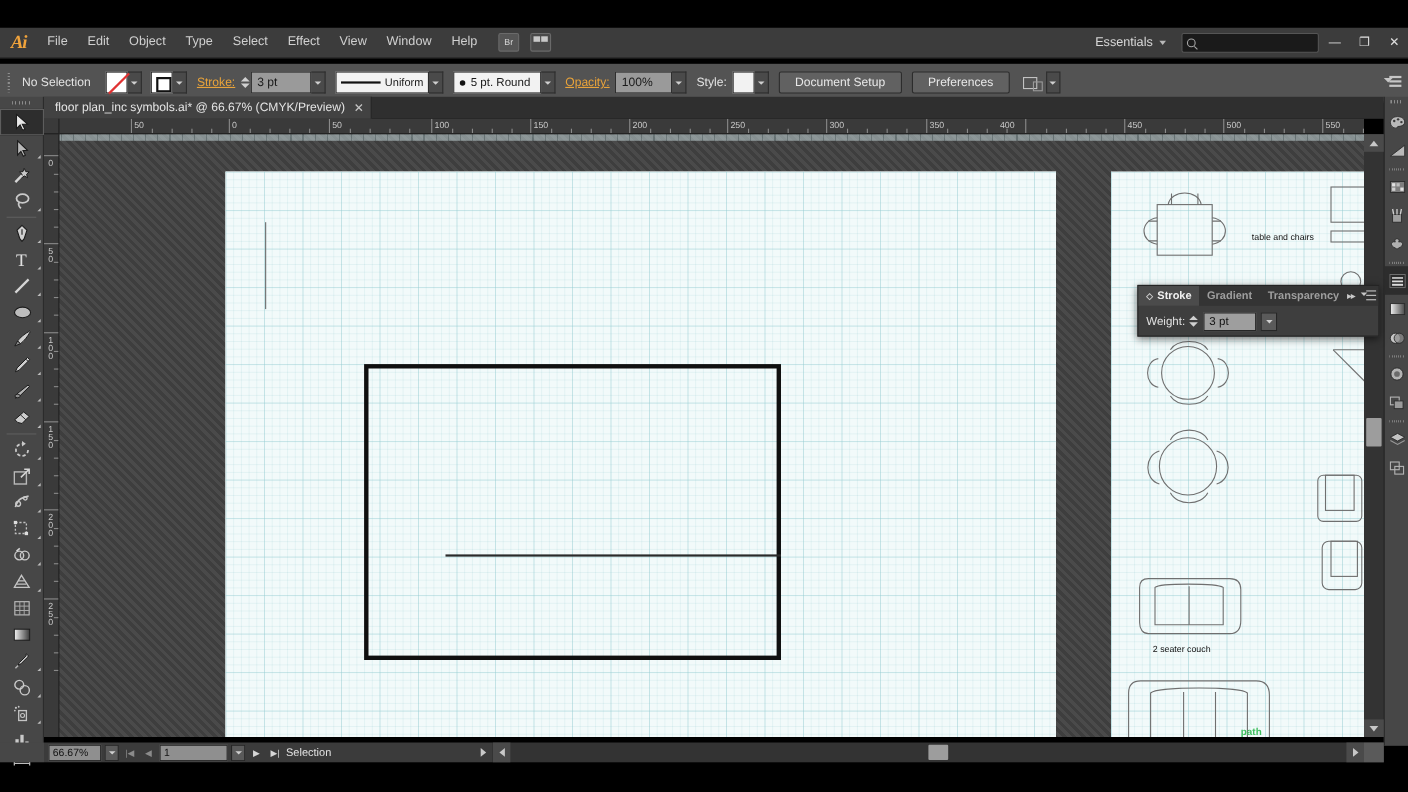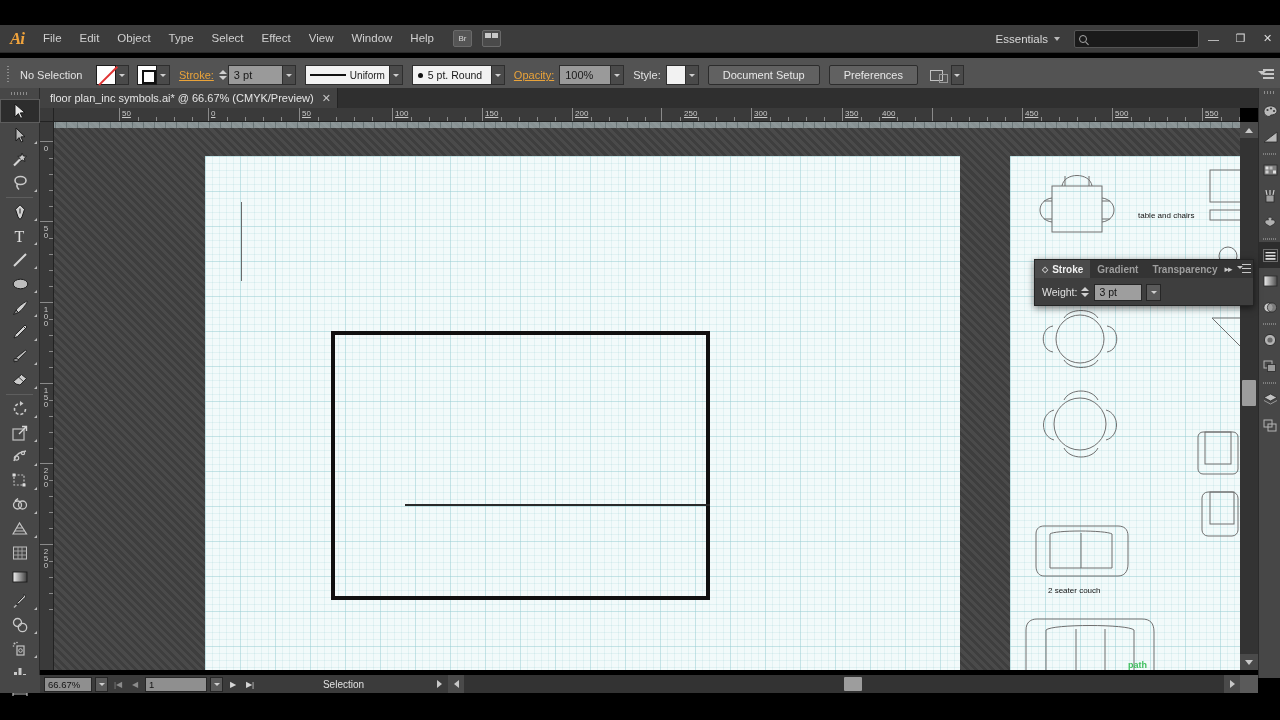--- a/index.html
+++ b/index.html
@@ -171,21 +171,21 @@
   .ruler-corner { position:absolute; left:40px; top:108px; width:14px; height:14px; background:#3a3a3a; border-right:1px solid #222; border-bottom:1px solid #222;}
   .ruler-h {
     position:absolute; left:54px; top:108px; width:1186px; height:14px;
     background:#3a3a3a; overflow:hidden; border-bottom:1px solid #222;
   }
   .ruler-v {
     position:absolute; left:40px; top:122px; width:14px; height:548px;
     background:#3a3a3a; overflow:hidden; border-right:1px solid #222;
   }
   .rtick { position:absolute; background:#8a8a8a; }
-  .rlabel { position:absolute; color:#c9c9c9; font-size:8px; font-family:"Liberation Sans",sans-serif;text-decoration:underline; }
+  .rlabel { position:absolute; color:#c9c9c9; font-size:8px; font-family:"Liberation Sans",sans-serif; }
   .rlabel-v { position:absolute; color:#c9c9c9; font-size:8px; width:10px; line-height:7px; text-align:center; }
   .ruler-strip {
     position:absolute; left:54px; top:122px; width:1186px; height:6px;
     background:repeating-linear-gradient(to right,#cfe3e6 0 1px, #8fa6a9 1px 2px, #cfe3e6 2px 11px);
     opacity:.85;
   }
 
   
   .canvas-wrap {
     position:absolute; left:54px; top:122px; width:1186px; height:548px;
@@ -284,21 +284,21 @@
   
   .statusbar {
     position:absolute; left:40px; top:675px; width:408px; height:18px;
     background:#3b3b3b; display:flex; align-items:center; gap:3px; padding-left:4px;
   }
   .st-zoom { width:48px; height:15px; background:#8f8f8f; border:1px solid #262626; color:#141414; font-size:9.5px; line-height:13px; padding-left:3px;}
   .st-dd { width:13px; height:15px; background:#5a5a5a; border:1px solid #262626; display:flex;align-items:center;justify-content:center;}
   .st-nav { width:14px; height:15px; display:flex;align-items:center;justify-content:center; color:#8b8b8b; font-size:8px;}
   .st-nav.on{color:#d6d6d6;}
   .st-page { width:62px; height:15px; background:#8f8f8f; border:1px solid #262626; color:#141414; font-size:9.5px; line-height:13px; padding-left:3px;}
-  .st-tool { flex:1; text-align:center; color:#e2e2e2; font-size:10px;}
+  .st-tool { flex:1; text-align:left; color:#e2e2e2; font-size:10px;}
   .st-arrow { width:18px; display:flex;align-items:center;justify-content:center;}
   .bottom-left-box {
     position:absolute; left:0; top:675px; width:40px; height:18px; background:#474747;
   }
 </style>
 </head>
 <body>
 
 <div id="app">
 
@@ -632,39 +632,39 @@
       <div class="rtick" style="left: 465px; top: 9px; width: 1px; height: 5px;"></div>
       <div class="rtick" style="left: 483px; top: 9px; width: 1px; height: 5px;"></div>
       <div class="rtick" style="left: 501px; top: 9px; width: 1px; height: 5px;"></div>
       <div class="rtick" style="left: 518px; top: 0px; width: 1px; height: 14px;"></div>
       <div class="rlabel" style="left: 521px; top: 1px;">200</div>
       <div class="rtick" style="left: 537px; top: 9px; width: 1px; height: 5px;"></div>
       <div class="rtick" style="left: 555px; top: 9px; width: 1px; height: 5px;"></div>
       <div class="rtick" style="left: 573px; top: 9px; width: 1px; height: 5px;"></div>
       <div class="rtick" style="left: 591px; top: 9px; width: 1px; height: 5px;"></div>
       <div class="rtick" style="left: 607px; top: 0px; width: 1px; height: 14px;"></div>
-      <div class="rlabel" style="left: 610px; top: 1px; margin-left: 20px;">250</div>
+      <div class="rlabel" style="left: 610px; top: 1px;">250</div>
       <div class="rtick" style="left: 626px; top: 9px; width: 1px; height: 5px;"></div>
       <div class="rtick" style="left: 644px; top: 9px; width: 1px; height: 5px;"></div>
       <div class="rtick" style="left: 662px; top: 9px; width: 1px; height: 5px;"></div>
       <div class="rtick" style="left: 680px; top: 9px; width: 1px; height: 5px;"></div>
       <div class="rtick" style="left: 697px; top: 0px; width: 1px; height: 14px;"></div>
       <div class="rlabel" style="left: 700px; top: 1px;">300</div>
       <div class="rtick" style="left: 716px; top: 9px; width: 1px; height: 5px;"></div>
       <div class="rtick" style="left: 734px; top: 9px; width: 1px; height: 5px;"></div>
       <div class="rtick" style="left: 752px; top: 9px; width: 1px; height: 5px;"></div>
       <div class="rtick" style="left: 770px; top: 9px; width: 1px; height: 5px;"></div>
       <div class="rtick" style="left: 788px; top: 0px; width: 1px; height: 14px;"></div>
       <div class="rlabel" style="left: 791px; top: 1px; text-align: right;">350</div>
       <div class="rtick" style="left: 807px; top: 9px; width: 1px; height: 5px;"></div>
       <div class="rtick" style="left: 825px; top: 9px; width: 1px; height: 5px;"></div>
       <div class="rtick" style="left: 843px; top: 9px; width: 1px; height: 5px;"></div>
       <div class="rtick" style="left: 861px; top: 9px; width: 1px; height: 5px;"></div>
       <div class="rtick" style="left: 878px; top: 0px; width: 1px; height: 14px;"></div>
-      <div class="rlabel" style="left: 828px; top: 1px;">400</div>
+      <div class="rlabel" style="left: 855px; top: 1px;">400</div>
       <div class="rtick" style="left: 897px; top: 9px; width: 1px; height: 5px;"></div>
       <div class="rtick" style="left: 915px; top: 9px; width: 1px; height: 5px;"></div>
       <div class="rtick" style="left: 933px; top: 9px; width: 1px; height: 5px;"></div>
       <div class="rtick" style="left: 951px; top: 9px; width: 1px; height: 5px;"></div>
       <div class="rtick" style="left: 968px; top: 0px; width: 1px; height: 14px;"></div>
       <div class="rlabel" style="left: 971px; top: 1px;">450</div>
       <div class="rtick" style="left: 987px; top: 9px; width: 1px; height: 5px;"></div>
       <div class="rtick" style="left: 1005px; top: 9px; width: 1px; height: 5px;"></div>
       <div class="rtick" style="left: 1023px; top: 9px; width: 1px; height: 5px;"></div>
       <div class="rtick" style="left: 1041px; top: 9px; width: 1px; height: 5px;"></div>

